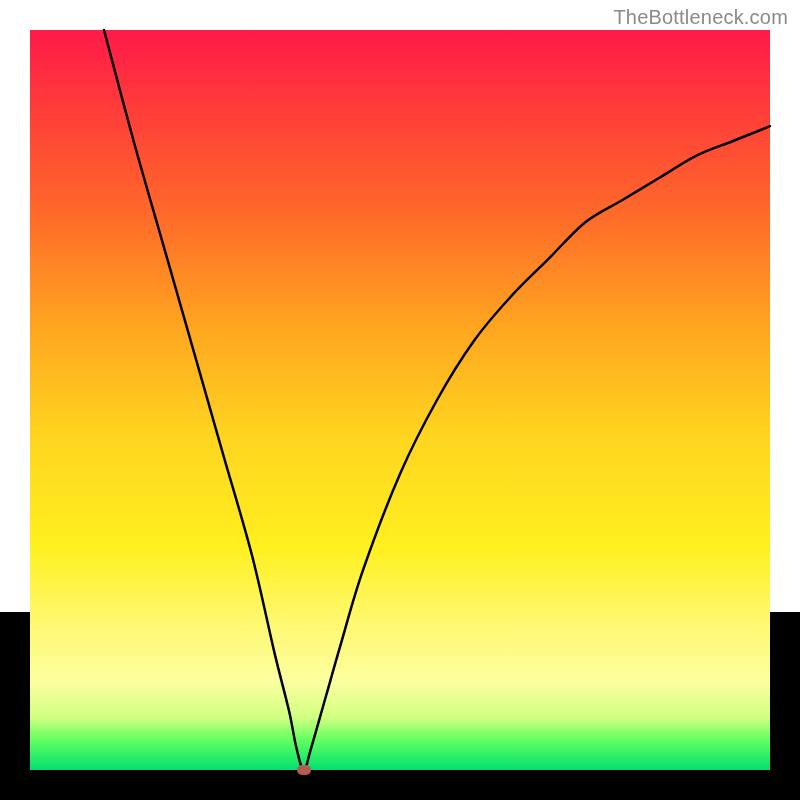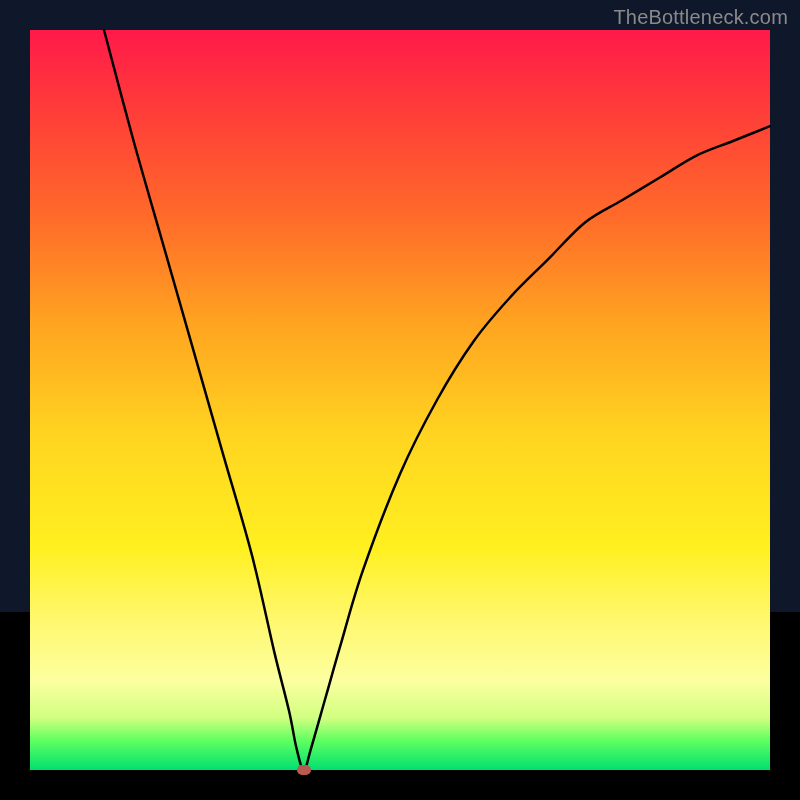--- a/index.html
+++ b/index.html
@@ -1,21 +1,21 @@
 <!DOCTYPE html>
 <html><head>
 <meta charset="utf-8">
 <style>
   * { margin: 0; padding: 0; box-sizing: border-box; }
   html, body { width: 800px; height: 800px; overflow: hidden; background: #000; }
   .frame {
     position: relative;
     width: 800px;
     height: 612px;
-    background: #0f172a;
+    background: #ffffff;
   }
   .plot-area {
     position: absolute;
     left: 30px;
     top: 30px;
     width: 740px;
     height: 740px;
     background: linear-gradient(to bottom,
       #ff1a4a 0%,
       #ff3a3a 10%,

